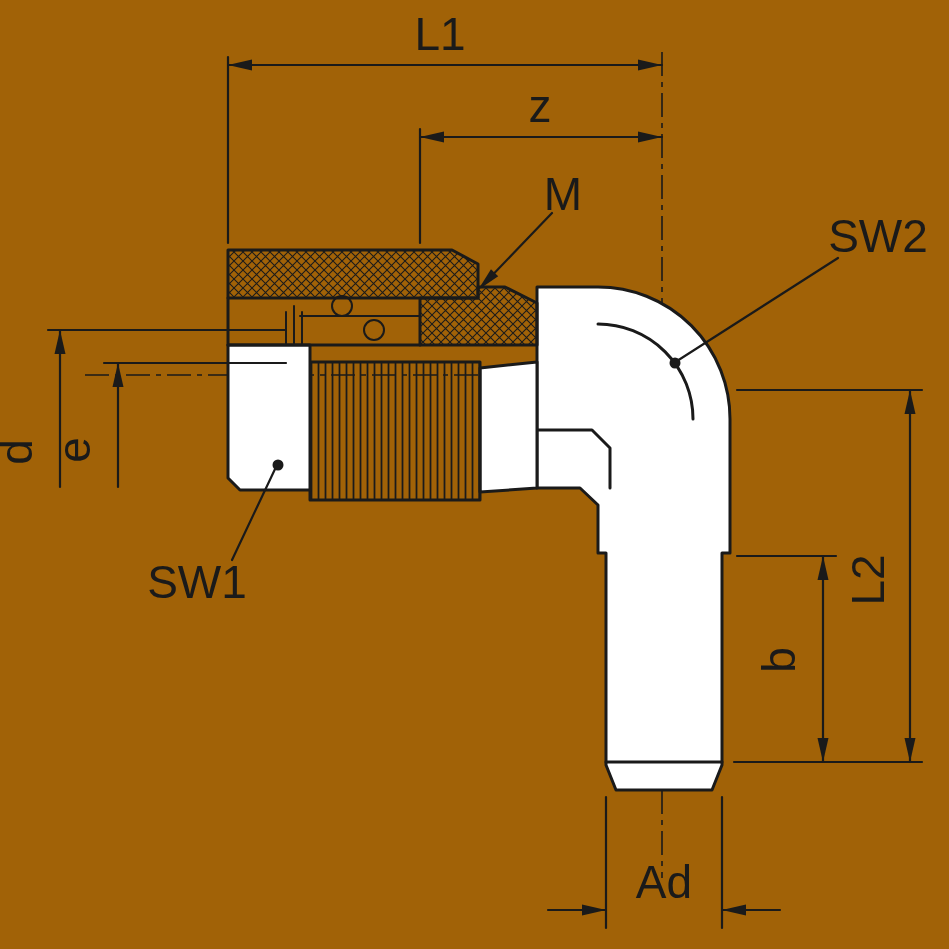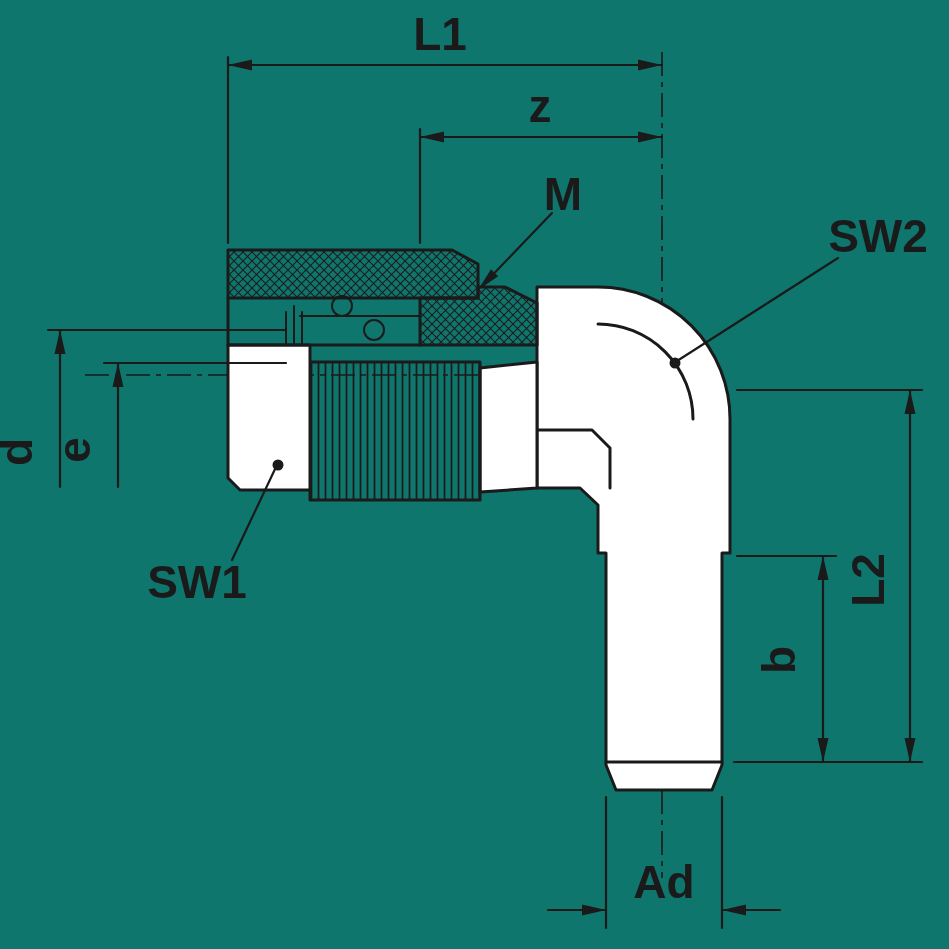--- a/index.html
+++ b/index.html
@@ -4,23 +4,22 @@
 <style>
   html, body {
     margin: 0;
     padding: 0;
     background: #ffffff;
   }
   .canvas {
     position: relative;
     width: 949px;
     height: 949px;
-    background: #0f766e;
+    background: #a16207;
     overflow: hidden;
-    font-weight: bold;
   }
   svg text {
     font-family: "Liberation Sans", sans-serif;
   }
 </style>
 </head>
 <body>
 
 <div class="canvas">
 <svg width="949" height="949" viewBox="0 0 949 949" xmlns="http://www.w3.org/2000/svg">

